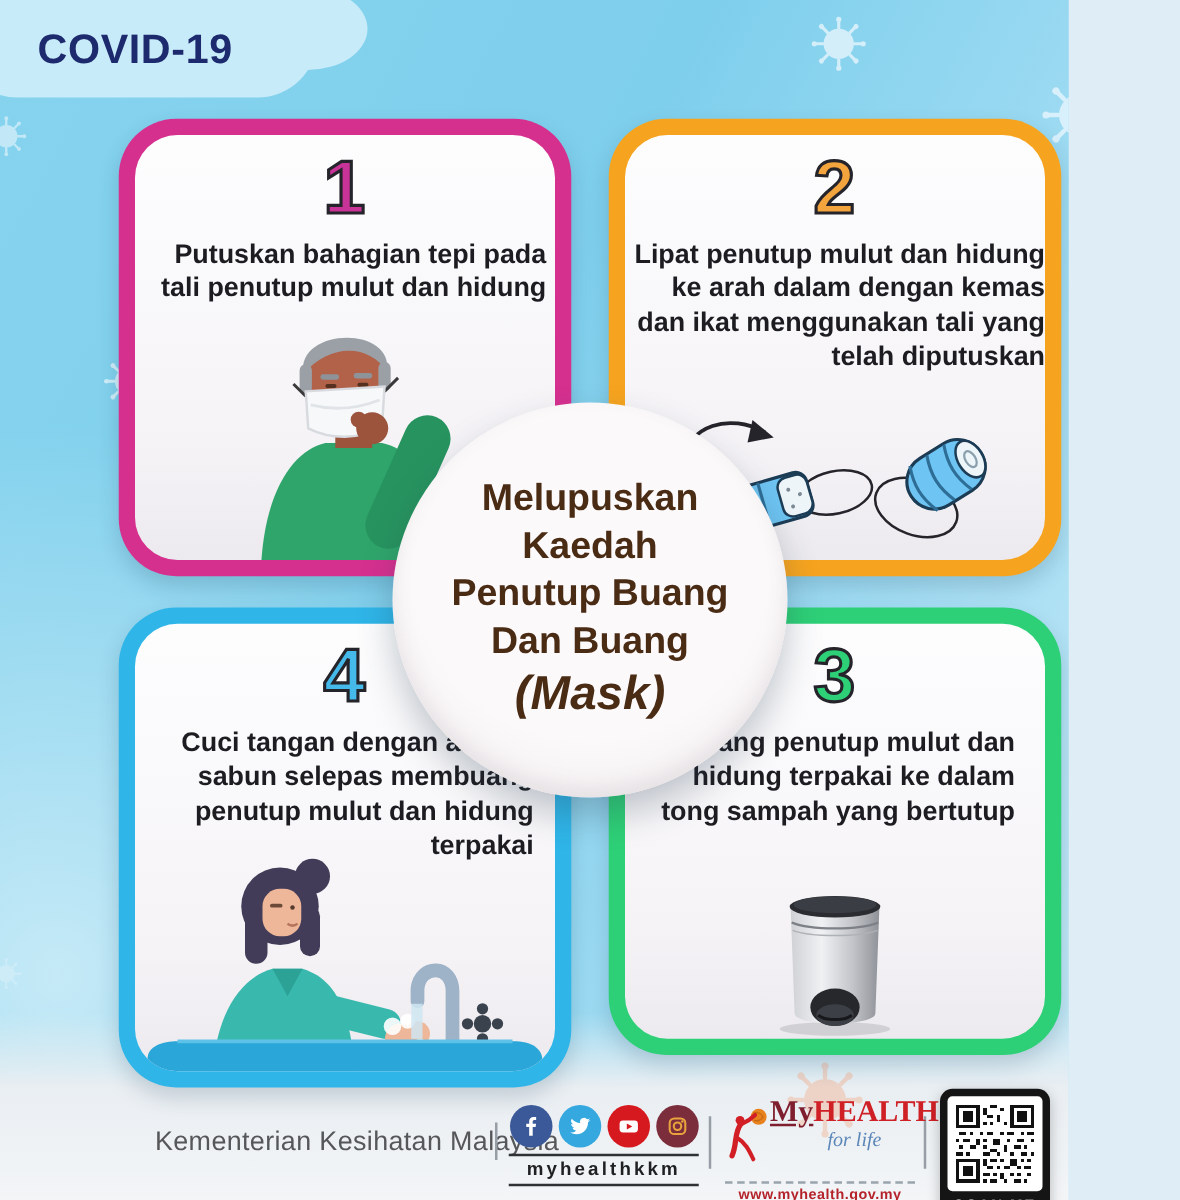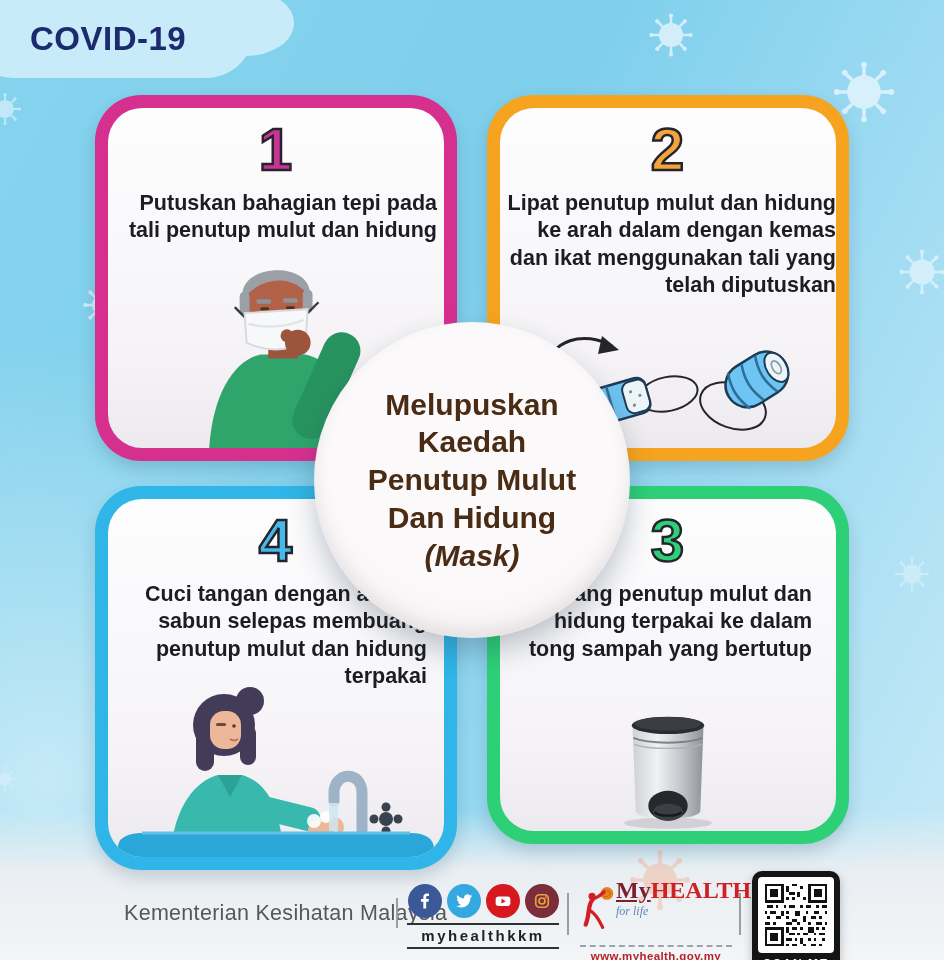--- a/index.html
+++ b/index.html
@@ -1,17 +1,17 @@
 <!DOCTYPE html>
 <html><head>
 <meta charset="utf-8">
 <style>
   html,body{margin:0;padding:0;background:#dfeef6;}
   #canvas{
-    position:relative;width:944px;height:960px;overflow:hidden;
+    position:relative;width:855px;height:960px;overflow:hidden;
     font-family:"Liberation Sans",sans-serif;
     background:linear-gradient(118deg,#86d3ee 0%,#7ecfec 42%,#9edbf2 68%,#c9eaf7 100%);
   }
   
   .bg-light{position:absolute;left:-140px;bottom:20px;width:620px;height:640px;z-index:0;
     background:radial-gradient(ellipse at 30% 75%,rgba(255,255,255,.55),rgba(255,255,255,0) 65%);}
   .footer-band{position:absolute;left:0;bottom:0;width:100%;height:150px;z-index:0;
     background:linear-gradient(180deg,rgba(236,242,246,0) 0%,#e9eef2 40%,#f3f5f7 100%);}
   
   .cloud{position:absolute;left:-34px;top:-36px;width:288px;height:114px;background:#c7ebf8;border-radius:48px;z-index:1;}
@@ -42,41 +42,41 @@
   .card3 .step-text{max-width:288px;}
   .card4 .step-text{max-width:302px;}
   .illus{margin-top:auto;}
   .illus-bottom{position:absolute;bottom:0;left:0;}
   
   .center-circle{position:absolute;left:314px;top:322px;width:316px;height:316px;border-radius:50%;z-index:5;
     background:radial-gradient(circle at 50% 40%,#fbf9fa 58%,#eeeaed 100%);
     box-shadow:0 14px 28px rgba(40,60,80,.28), inset 0 -8px 16px rgba(120,100,110,.12);
     display:flex;flex-direction:column;justify-content:center;align-items:center;text-align:center;}
   .center-title{font-size:30px;font-weight:800;color:#4a2b14;line-height:1.26;}
-  .center-sub{font-size:30px;font-weight:800;color:#4a2b14;font-style:italic;line-height:1.26;}
+  .center-sub{font-size:38px;font-weight:800;color:#4a2b14;font-style:italic;line-height:1.26;}
   
   .ministry{position:absolute;left:124px;top:901px;z-index:2;font-size:21.5px;color:#565759;letter-spacing:.3px;}
   .divider{position:absolute;width:2px;background:#979ea6;z-index:2;}
   .d1{left:396px;top:898px;height:30px;}
   .d2{left:567px;top:893px;height:42px;}
   .d3{left:739px;top:893px;height:42px;}
   .social{position:absolute;left:407px;top:884px;width:152px;z-index:2;}
   .social-icons{display:flex;gap:5px;justify-content:center;}
   .sicon{width:34px;height:34px;border-radius:50%;display:flex;align-items:center;justify-content:center;}
   .fb{background:#3b5998;} .tw{background:#35a8e0;} .yt{background:#d6191e;} .ig{background:#7b2d3c;}
   .social-handle{margin-top:5px;border-top:2px solid #2f3134;border-bottom:2px solid #2f3134;
     padding:2px 0 3px;font-size:15px;font-weight:700;letter-spacing:2.5px;text-align:center;color:#1f2022;}
   .myhealth{position:absolute;left:580px;top:878px;width:152px;z-index:2;}
   .mh-row{display:flex;align-items:flex-start;}
   .mh-fig{flex:0 0 34px;}
   .mh-textcol{margin-left:2px;}
   .mh-name{font-family:"Liberation Serif",serif;font-size:24px;line-height:1.05;white-space:nowrap;}
   .mh-my{color:#7e1e2e;font-weight:700;text-decoration:underline;}
   .mh-health{color:#cf2026;font-weight:700;}
-  .mh-tag{font-family:"Liberation Serif",serif;font-style:italic;color:#5b86b8;font-size:12px;text-align:left;margin-top:1px;}
+  .mh-tag{font-family:"Liberation Serif",serif;font-style:italic;color:#5b86b8;font-size:16px;text-align:center;margin-top:1px;}
   .mh-url{border-top:2px dashed #9aa4ad;margin-top:5px;padding-top:3px;font-size:11.5px;font-weight:700;
     color:#b5232a;letter-spacing:.4px;text-align:center;}
   .qr{position:absolute;left:752px;top:871px;width:88px;box-sizing:border-box;background:#151515;
     border-radius:10px;padding:6px 6px 3px;z-index:2;box-shadow:0 4px 10px rgba(0,0,0,.25);}
   .qr-img{background:#fff;border-radius:4px;padding:4px;line-height:0;}
   .qr-label{color:#fff;font-size:12px;font-weight:700;text-align:center;letter-spacing:1.5px;padding:4px 0 2px;}
 </style>
 </head>
 <body>
 
@@ -253,22 +253,22 @@
           <circle cx="290" cy="134" r="4.5" fill="#39424d"></circle>
         <path d="M10 172 L10 162 C10 152 22 148 34 148 L302 148 C318 148 326 154 326 164 L326 172 Z" fill="#2aa6d8"></path>
         <path d="M34 148 L302 148" stroke="#5ec1e8" stroke-width="3"></path>
       </svg>
     </div>
   </div>
 
   <div class="center-circle">
     <div class="center-title">Melupuskan</div>
     <div class="center-title">Kaedah</div>
-    <div class="center-title">Penutup Mulut</div>
-    <div class="center-title">Dan Hidung</div>
+    <div class="center-title">Penutup Buang</div>
+    <div class="center-title">Dan Buang</div>
     <div class="center-sub">(Mask)</div>
   </div>
 
   <div class="ministry">Kementerian Kesihatan Malaysia</div>
   <div class="divider d1"></div>
   <div class="divider d2"></div>
   <div class="divider d3"></div>
 
   <div class="social">
     <div class="social-icons">

